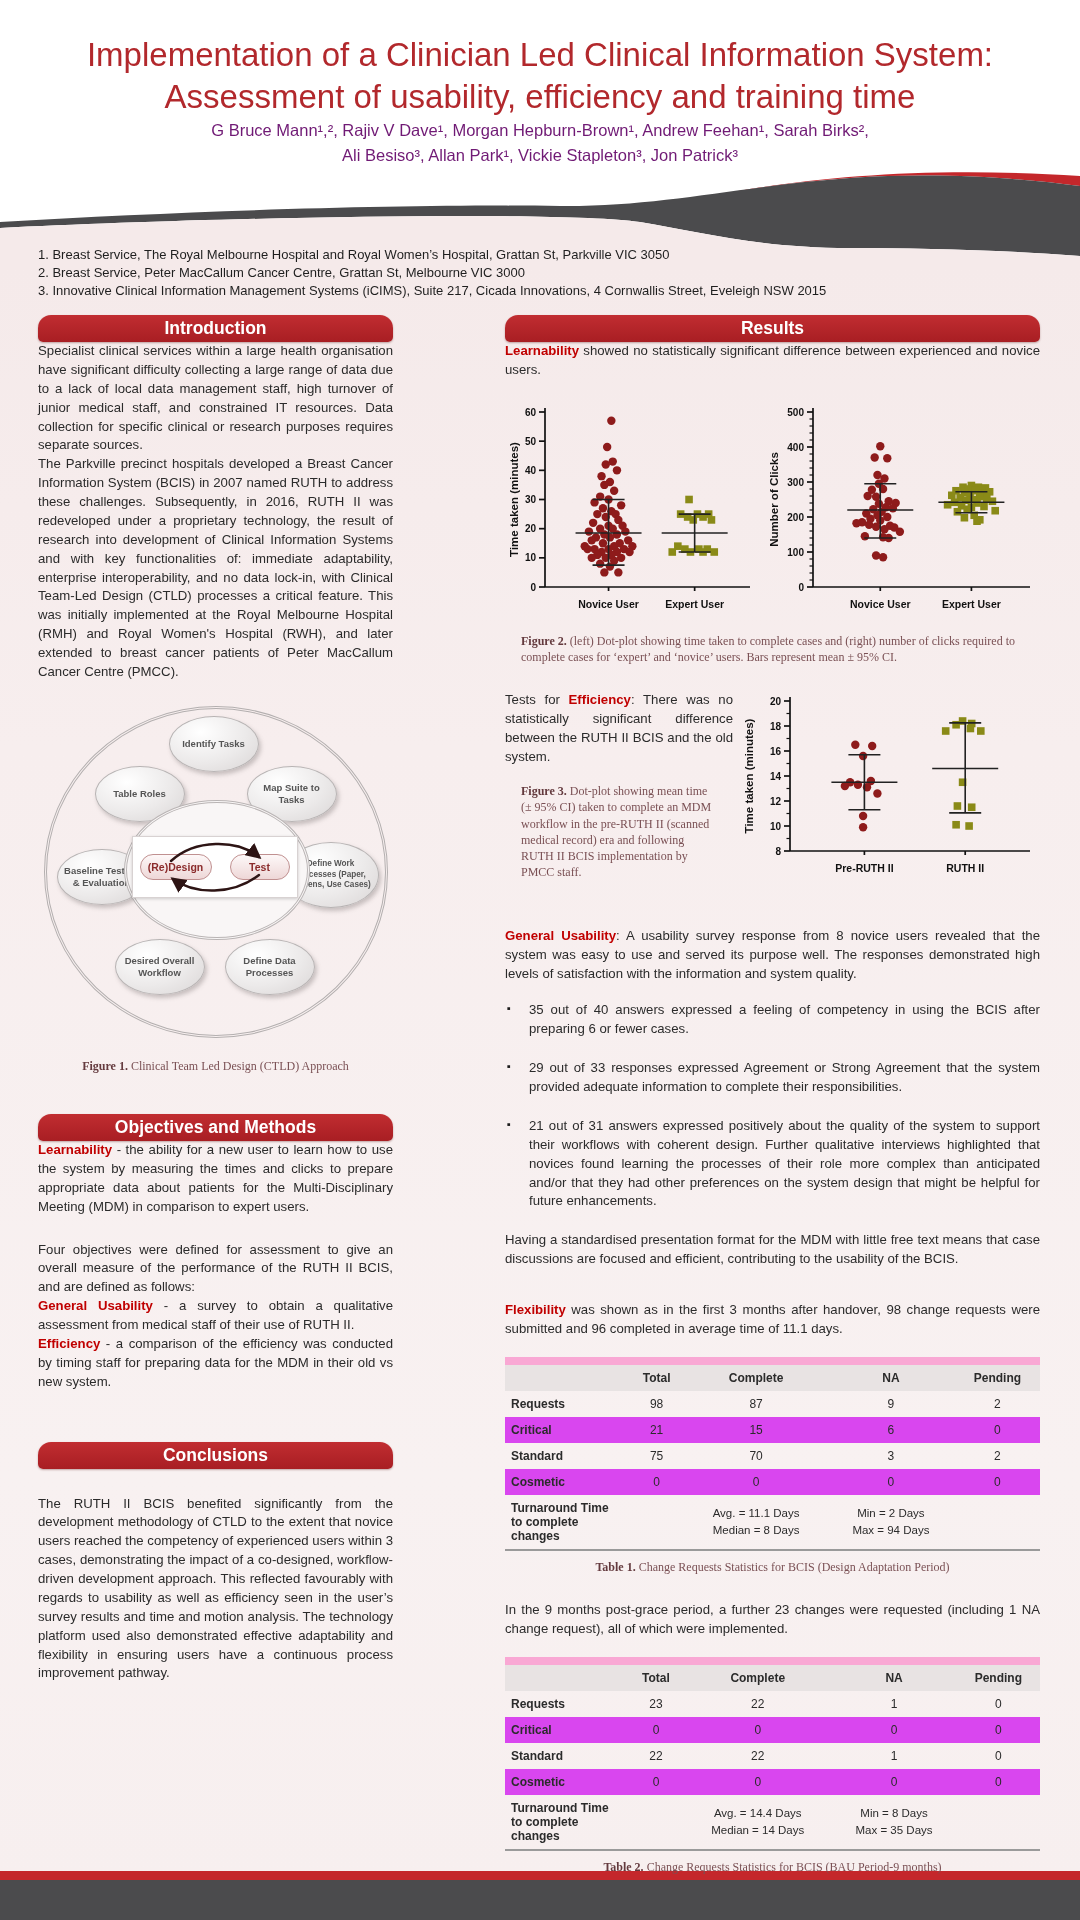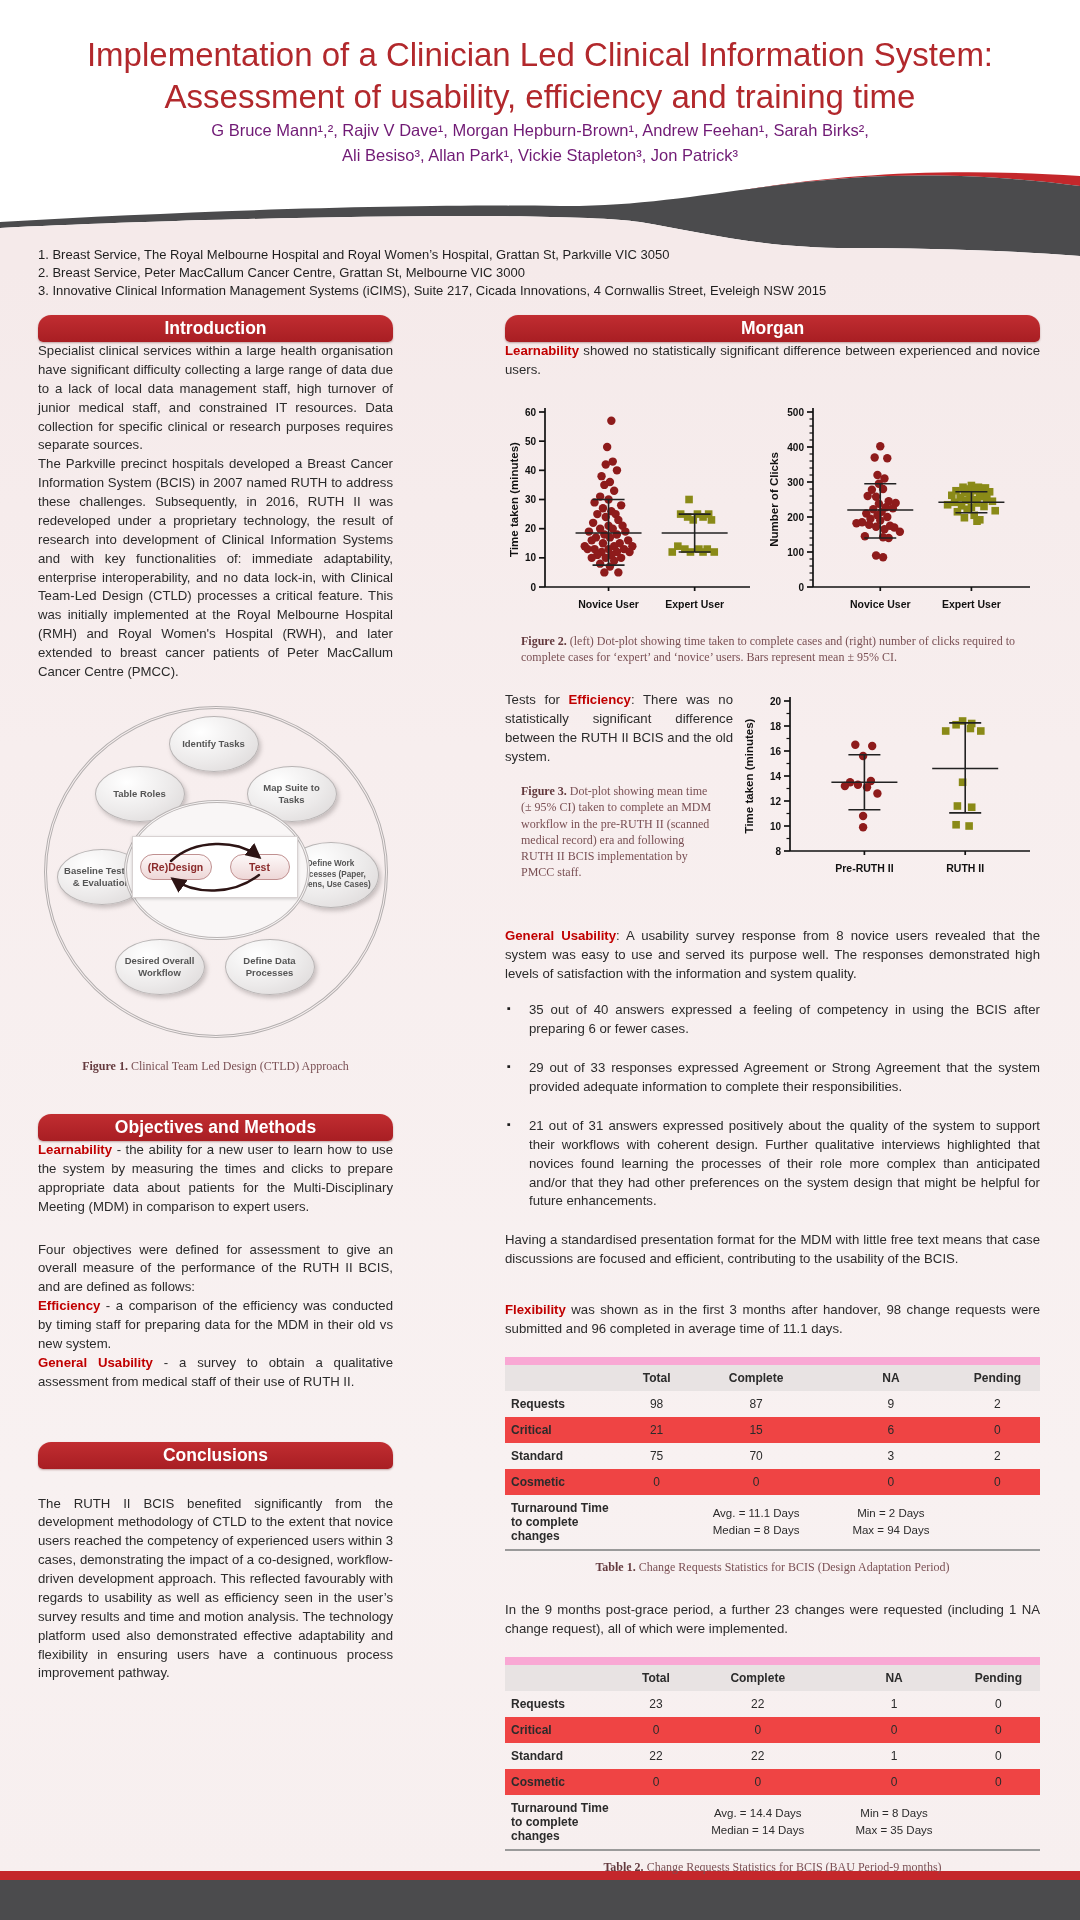--- a/index.html
+++ b/index.html
@@ -59,21 +59,21 @@
   ul.bullets{list-style:none;margin:18px 0 0 0;padding:0;}
   ul.bullets li{position:relative;padding-left:24px;margin-bottom:20px;font-size:13.2px;line-height:1.43;text-align:justify;}
   ul.bullets li::before{content:"▪";position:absolute;left:2px;top:0;font-size:11px;color:#1a1a1a;}
   
   table.stats{width:100%;border-collapse:collapse;border-top:8px solid #f9a8d4;border-bottom:2px solid #9a9a9a;
        font-size:12px;margin-top:18px;}
   table.stats th,table.stats td{padding:6px 6px;text-align:center;}
   table.stats th{background:#e8e3e3;font-weight:bold;}
   table.stats th:first-child{width:23%;}
   table.stats td.rowlab{text-align:left;font-weight:bold;}
-  table.stats tr.odd td{background:#ef4444;}
+  table.stats tr.odd td{background:#d946ef;}
   table.stats td.tstats{font-size:11.5px;line-height:1.45;text-align:center;white-space:nowrap;}
   
   .footer-red{position:absolute;left:0;bottom:40px;width:1080px;height:9px;background:#c4272b;}
   .footer-gray{position:absolute;left:0;bottom:0;width:1080px;height:40px;background:#4b4b4d;}
 </style>
 </head>
 <body>
 
 <div class="pink-body"></div>
 
@@ -136,35 +136,35 @@
   </p>
 
   <div class="sec-bar" style="margin-top:40px;">
     <span>Objectives and Methods</span>
   </div>
   <p class="body obj-item">
     <span class="kw">Learnability</span><span> - the ability for a new user to learn how to use the system by measuring the times and clicks to prepare appropriate data about patients for the Multi-Disciplinary Meeting (MDM) in comparison to expert users.</span>
   </p>
   <p class="body" style="margin-top:24px;">Four objectives were defined for assessment to give an overall measure of the performance of the RUTH II BCIS, and are defined as follows:</p>
   <p class="body obj-item">
+    <span class="kw">General Usability</span><span> - a survey to obtain a qualitative assessment from medical staff of their use of RUTH II.</span>
+  </p>
+  <p class="body obj-item">
     <span class="kw">Efficiency</span><span> - a comparison of the efficiency was conducted by timing staff for preparing data for the MDM in their old vs new system.</span>
-  </p>
-  <p class="body obj-item">
-    <span class="kw">General Usability</span><span> - a survey to obtain a qualitative assessment from medical staff of their use of RUTH II.</span>
   </p>
 
   <div class="sec-bar" style="margin-top:50px;">
     <span>Conclusions</span>
   </div>
   <p class="body" style="margin-top:26px;">The RUTH II BCIS benefited significantly from the development methodology of CTLD to the extent that novice users reached the competency of experienced users within 3 cases, demonstrating the impact of a co-designed, workflow-driven development approach. This reflected favourably with regards to usability as well as efficiency seen in the user’s survey results and time and motion analysis. The technology platform used also demonstrated effective adaptability and flexibility in ensuring users have a continuous process improvement pathway.</p>
 </div>
 
 <div class="col col-right">
   <div class="sec-bar">
-    <span>Morgan</span>
+    <span>Results</span>
   </div>
   <p class="body mt16">
     <span class="kw">Learnability</span><span> showed no statistically significant difference between experienced and novice users.</span>
   </p>
 
   <div class="charts-row">
     <svg id="chart-time" width="255" height="215">
         <line class="ax" x1="40" y1="6" x2="40" y2="185"></line>
         <line class="ax" x1="40" y1="185" x2="245" y2="185"></line>
         <line class="ax" x1="34" y1="185" x2="40" y2="185"></line>

